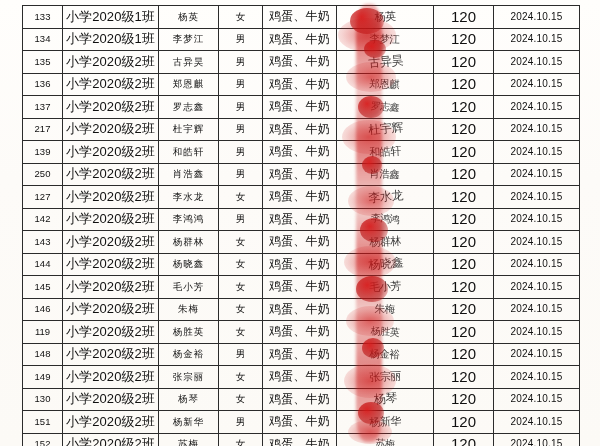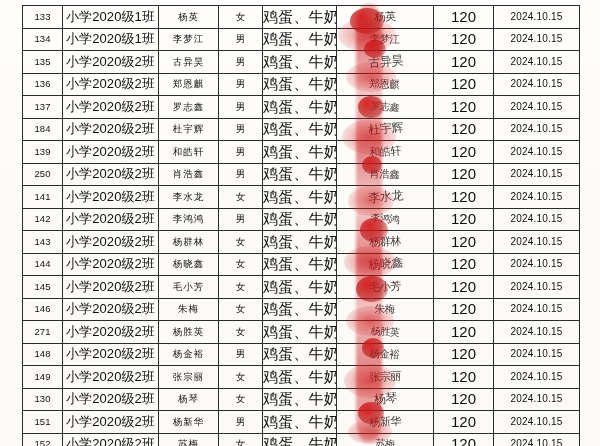--- a/index.html
+++ b/index.html
@@ -52,21 +52,21 @@
   col.c-sex   { width: 44px; }
   col.c-item  { width: 74px; }
   col.c-sign  { width: 97px; }
   col.c-amt   { width: 60px; }
   col.c-date  { width: 86px; }
 
   .cell-no   { font-size: 9.5px; }
   .cell-cls  { font-size: 13px; letter-spacing: 0.1px; }
   .cell-name { font-size: 9.5px; letter-spacing: 1px; }
   .cell-sex  { font-size: 9.5px; }
-  .cell-item { font-size: 15px; letter-spacing: 0.2px; }
+  .cell-item { font-size: 12px; letter-spacing: 0.2px; }
   .cell-amt  { font-size: 15px; }
   .cell-date { font-size: 10px; letter-spacing: 0.2px; }
 
   
   .sig {
     position: relative;
     height: 100%;
     width: 100%;
   }
   .sig-ink {
@@ -207,21 +207,21 @@
           <td class="cell-item">鸡蛋、牛奶</td>
           <td>
             <div class="sig">
               <span class="sig-ink">罗志鑫</span>
             </div>
           </td>
           <td class="cell-amt">120</td>
           <td class="cell-date">2024.10.15</td>
         </tr>
         <tr>
-          <td class="cell-no">184</td>
+          <td class="cell-no">217</td>
           <td class="cell-cls">小学2020级2班</td>
           <td class="cell-name">杜宇辉</td>
           <td class="cell-sex">男</td>
           <td class="cell-item">鸡蛋、牛奶</td>
           <td>
             <div class="sig">
               <span class="sig-ink">杜宇辉</span>
             </div>
           </td>
           <td class="cell-amt">120</td>
@@ -249,21 +249,21 @@
           <td class="cell-item">鸡蛋、牛奶</td>
           <td>
             <div class="sig">
               <span class="sig-ink">肖浩鑫</span>
             </div>
           </td>
           <td class="cell-amt">120</td>
           <td class="cell-date">2024.10.15</td>
         </tr>
         <tr>
-          <td class="cell-no">141</td>
+          <td class="cell-no">127</td>
           <td class="cell-cls">小学2020级2班</td>
           <td class="cell-name">李水龙</td>
           <td class="cell-sex">女</td>
           <td class="cell-item">鸡蛋、牛奶</td>
           <td>
             <div class="sig">
               <span class="sig-ink">李水龙</span>
             </div>
           </td>
           <td class="cell-amt">120</td>
@@ -333,21 +333,21 @@
           <td class="cell-item">鸡蛋、牛奶</td>
           <td>
             <div class="sig">
               <span class="sig-ink">朱梅</span>
             </div>
           </td>
           <td class="cell-amt">120</td>
           <td class="cell-date">2024.10.15</td>
         </tr>
         <tr>
-          <td class="cell-no">271</td>
+          <td class="cell-no">119</td>
           <td class="cell-cls">小学2020级2班</td>
           <td class="cell-name">杨胜英</td>
           <td class="cell-sex">女</td>
           <td class="cell-item">鸡蛋、牛奶</td>
           <td>
             <div class="sig">
               <span class="sig-ink">杨胜英</span>
             </div>
           </td>
           <td class="cell-amt">120</td>

